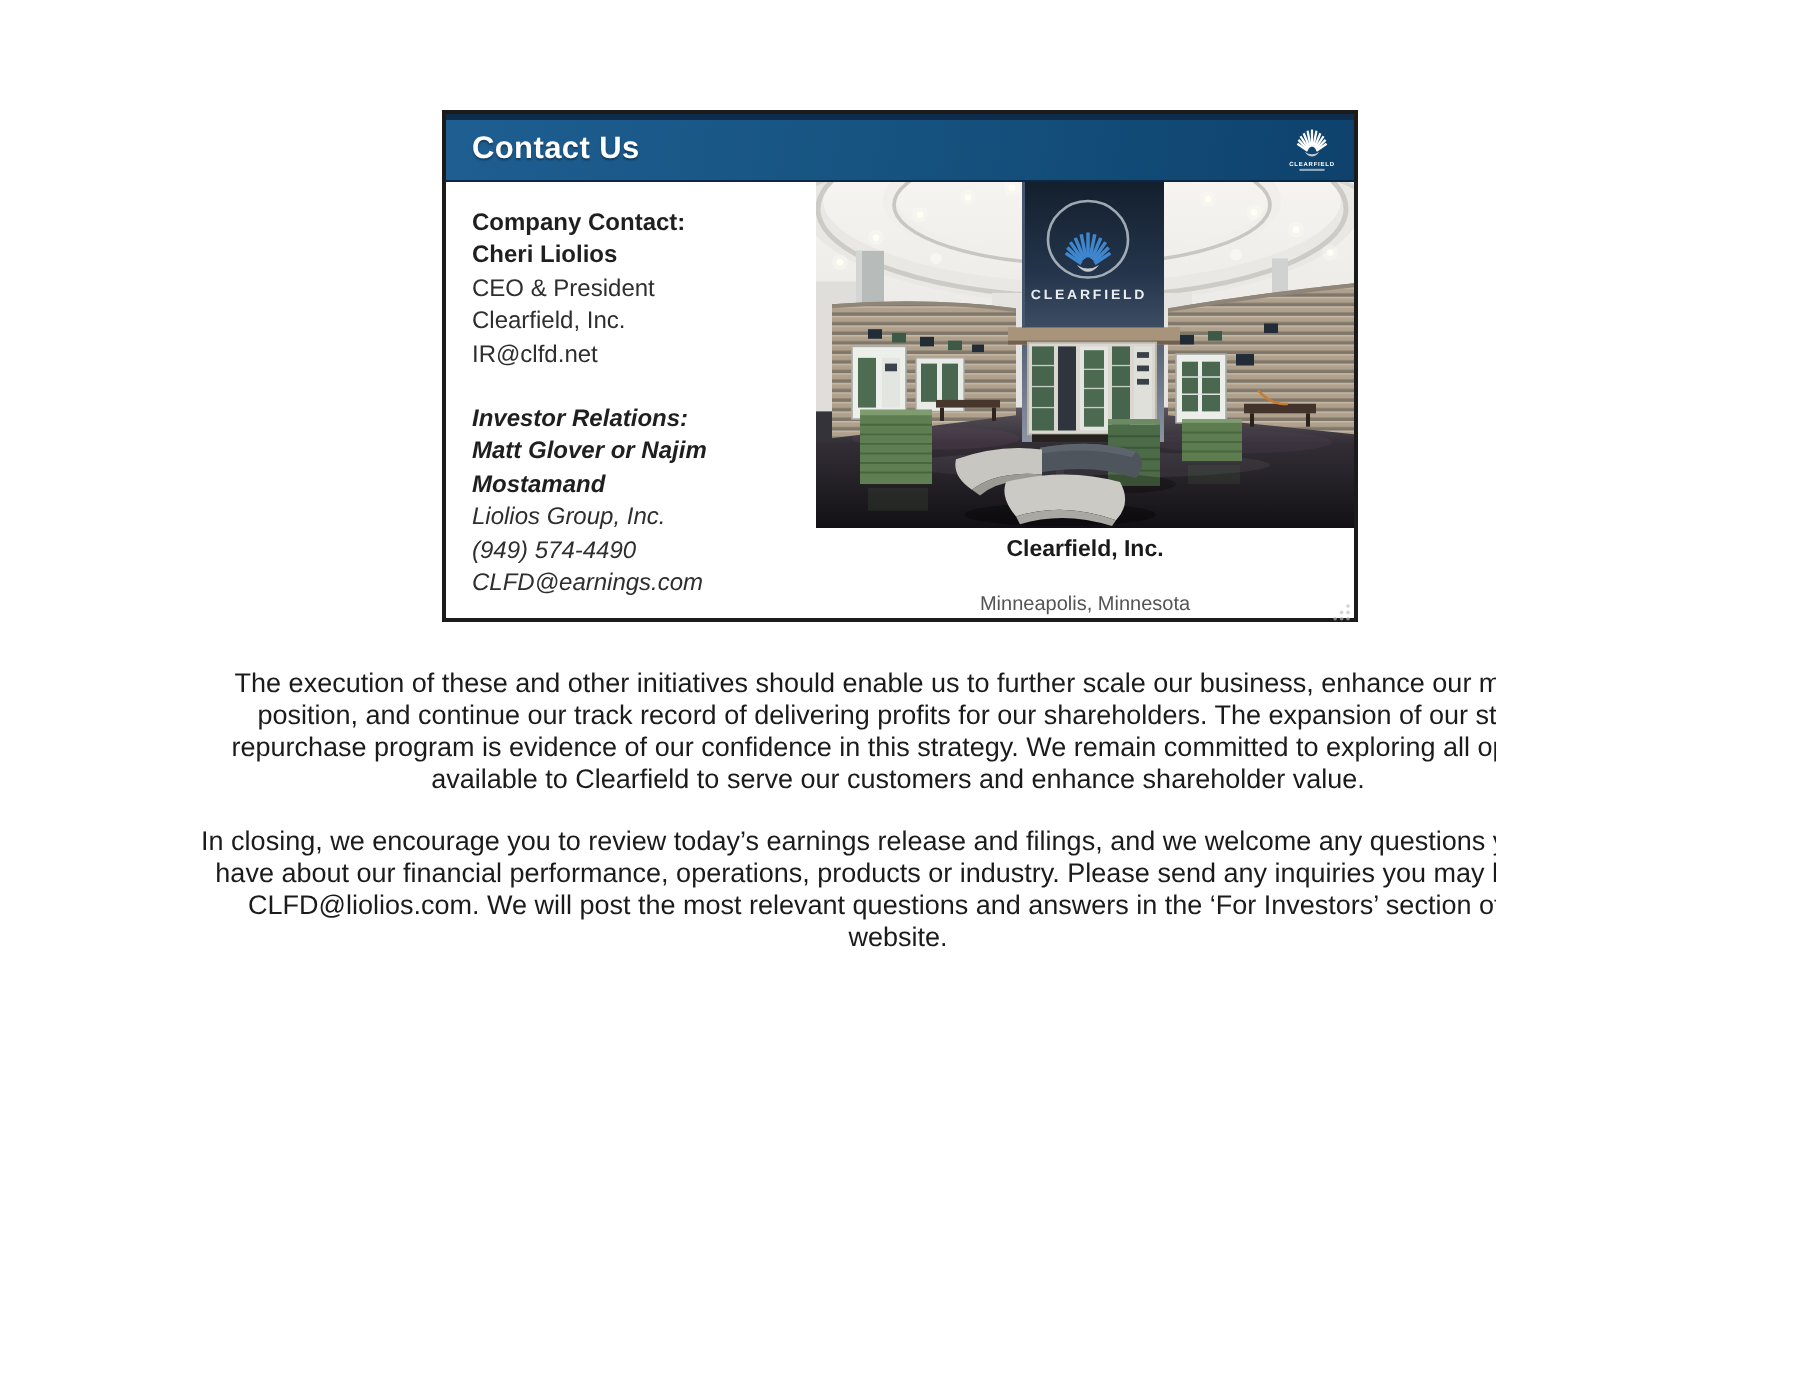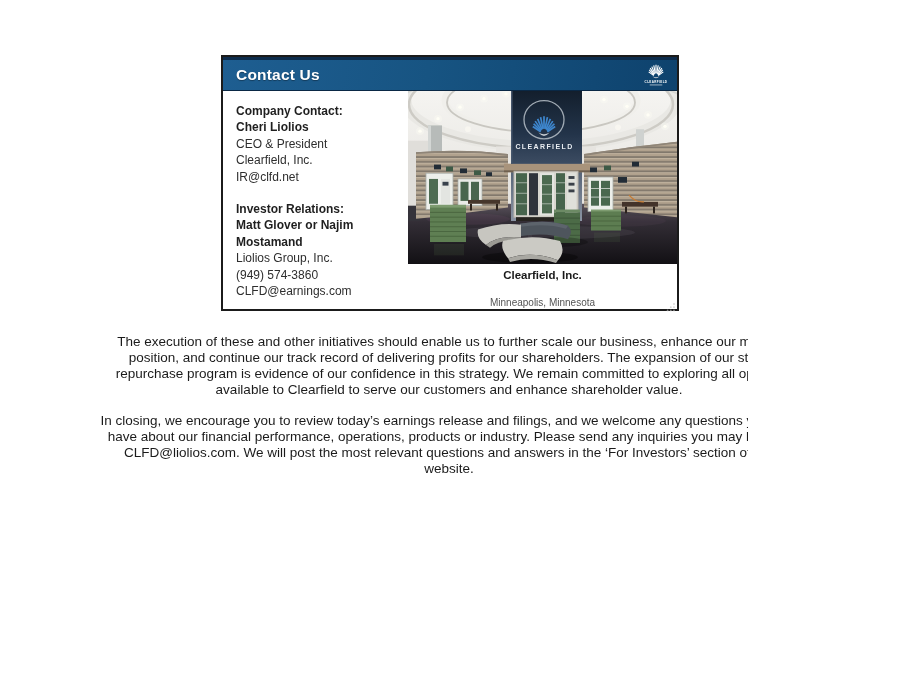--- a/index.html
+++ b/index.html
@@ -13,21 +13,21 @@
         border-top:3px solid #0d2c4c;border-bottom:1px solid #0a2845;
         display:flex;align-items:center;}
   .header-title{color:#ffffff;font-weight:bold;font-size:15.5px;padding-left:13px;
         letter-spacing:.2px;text-shadow:0 1px 1px rgba(0,0,0,.35);}
   .header-logo{position:absolute;right:5px;top:2px;width:32px;height:28px;}
   .header-logo svg{display:block;width:100%;height:100%;}
   .card-body{display:flex;height:217px;}
   .contact-panel{width:185px;min-width:185px;box-sizing:border-box;
         padding:12px 6px 0 13px;font-size:12px;line-height:16.4px;color:#2e2e2e;}
   .cp-b{font-weight:bold;color:#1f1f1f;}
-  .cp-group + .cp-group{margin-top:16px;}
+  .cp-group + .cp-group{margin-top:16px;font-style:italic;}
   .photo-col{flex:1;display:flex;flex-direction:column;min-width:0;}
   .photo{height:181px;overflow:hidden;background:#dcdad6;}
   .photo svg{display:block;width:100%;height:100%;}
   .caption{flex:1;text-align:center;padding-top:5px;}
   .caption-title{font-size:11.5px;font-weight:bold;color:#1a1a1a;}
   .caption-sub{font-size:10px;color:#545454;margin-top:16px;}
   .resize-handle{position:absolute;right:1px;bottom:1px;width:10px;height:10px;opacity:.65;}
   
   .body-text{position:absolute;left:98px;top:334px;width:702px;
         font-size:13.5px;line-height:15.9px;color:#1b1b1b;}
@@ -78,21 +78,21 @@
           <div class="cp-b">Company Contact:</div>
           <div class="cp-b">Cheri Liolios</div>
           <div>CEO &amp; President</div>
           <div>Clearfield, Inc.</div>
           <div>IR@clfd.net</div>
         </div>
         <div class="cp-group">
           <div class="cp-b">Investor Relations:</div>
           <div class="cp-b">Matt Glover or Najim Mostamand</div>
           <div>Liolios Group, Inc.</div>
-          <div>(949) 574-3860</div>
+          <div>(949) 574-4490</div>
           <div>CLFD@earnings.com</div>
         </div>
       </div>
 
       <div class="photo-col">
         <div class="photo">
           <svg viewBox="0 0 269 181" preserveAspectRatio="none">
             <defs>
               <linearGradient id="ceil" x1="0" y1="0" x2="0" y2="1">
                 <stop offset="0" stop-color="#f5f4f1"></stop>

